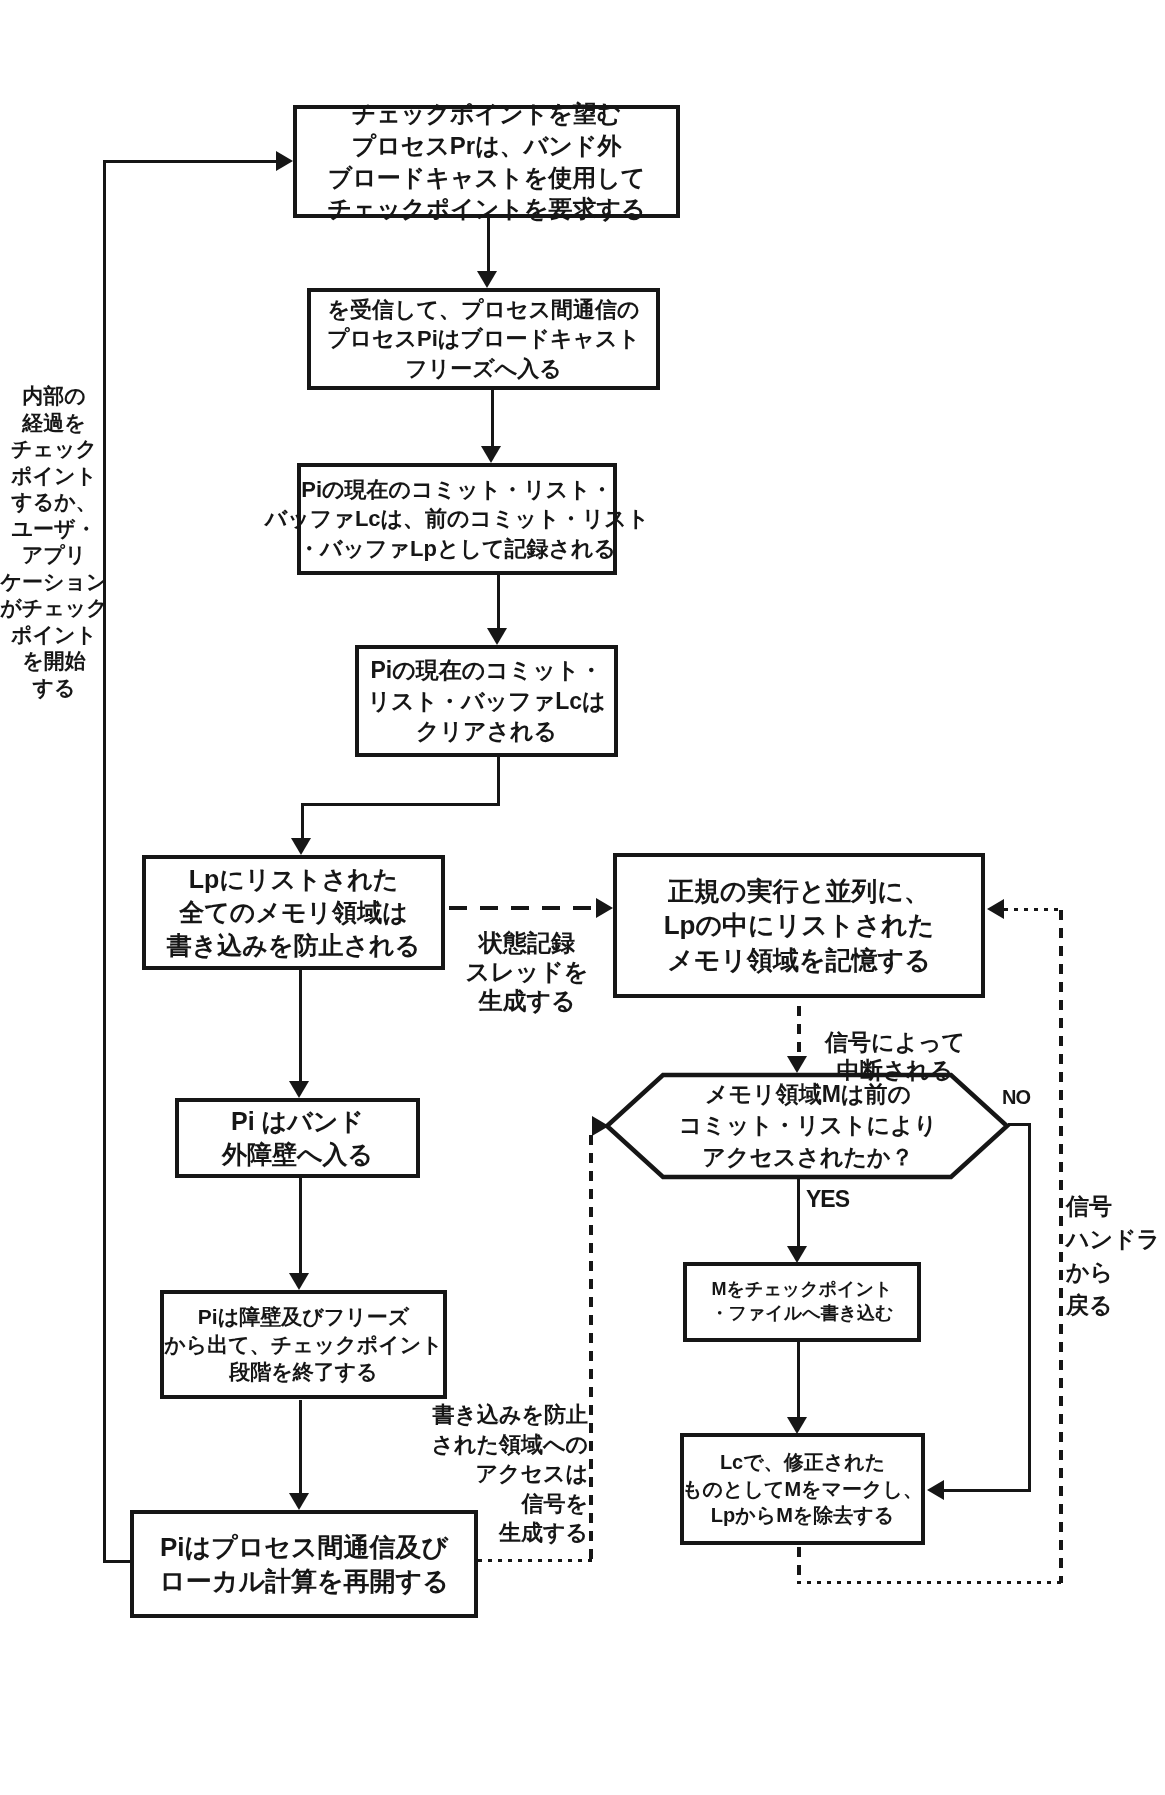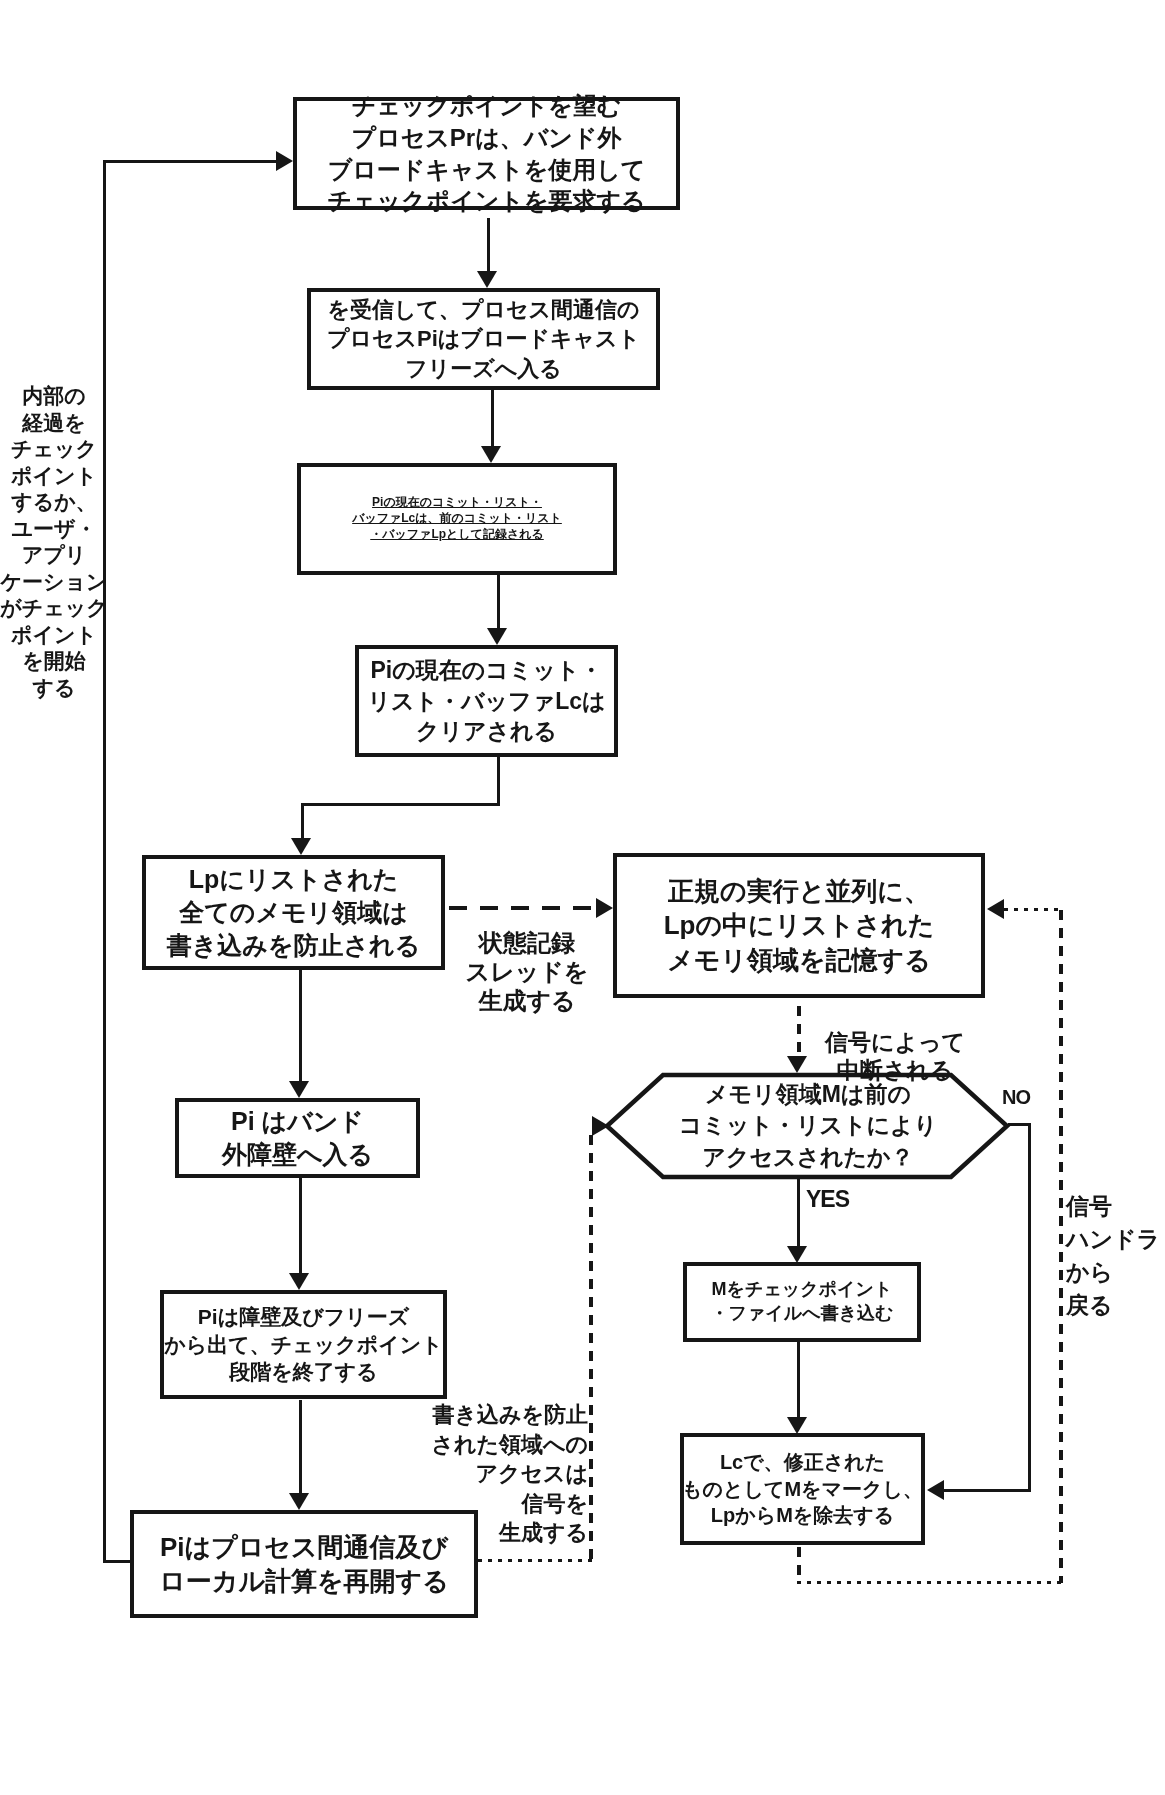--- a/index.html
+++ b/index.html
@@ -65,40 +65,40 @@
       <div>ポイント</div>
       <div>を開始</div>
       <div>する</div>
     </div>
 
   <div class="ln" style="left:103px;top:160px;width:3px;height:1403px;"></div>
   <div class="ln" style="left:103px;top:160px;width:173px;height:3px;"></div>
   <div class="arr right" style="left:276px;top:151px;"></div>
   <div class="ln" style="left:103px;top:1560px;width:32px;height:3px;"></div>
 
-  <div class="fbox" style="left:293px;top:97px;width:387px;height:113px;font-size:24px;">
+  <div class="fbox" style="left:293px;top:105px;width:387px;height:113px;font-size:24px;">
       <div>チェックポイントを望む</div>
       <div>プロセスPrは、バンド外</div>
       <div>ブロードキャストを使用して</div>
       <div>チェックポイントを要求する</div>
     </div>
 
   <div class="ln" style="left:487px;top:218px;width:3px;height:56px;"></div>
   <div class="arr down" style="left:477px;top:271px;"></div>
 
   <div class="fbox" style="left:307px;top:288px;width:353px;height:102px;font-size:22px;">
       <div>を受信して、プロセス間通信の</div>
       <div>プロセスPiはブロードキャスト</div>
       <div>フリーズへ入る</div>
     </div>
 
   <div class="ln" style="left:491px;top:390px;width:3px;height:58px;"></div>
   <div class="arr down" style="left:481px;top:446px;"></div>
 
-  <div class="fbox" style="left:297px;top:463px;width:320px;height:112px;font-size:12px;text-decoration:underline;">
+  <div class="fbox" style="left:297px;top:463px;width:320px;height:112px;font-size:22px;">
       <div>Piの現在のコミット・リスト・</div>
       <div>バッファLcは、前のコミット・リスト</div>
       <div>・バッファLpとして記録される</div>
     </div>
 
   <div class="ln" style="left:497px;top:575px;width:3px;height:55px;"></div>
   <div class="arr down" style="left:487px;top:628px;"></div>
 
   <div class="fbox" style="left:355px;top:645px;width:263px;height:112px;font-size:23px;">
       <div>Piの現在のコミット・</div>

